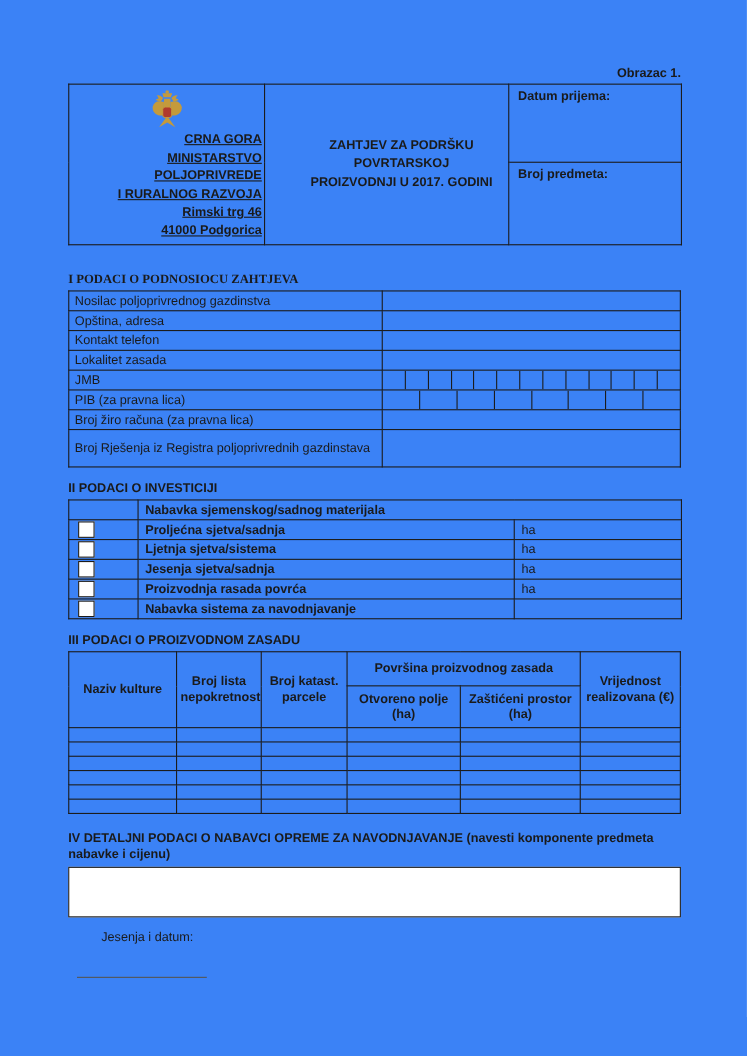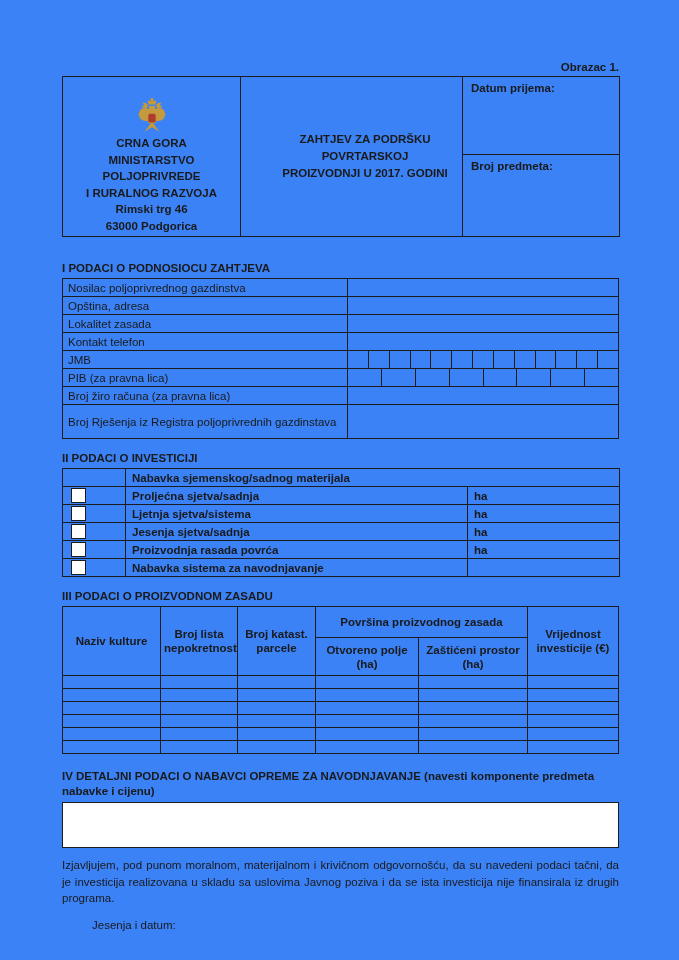--- a/index.html
+++ b/index.html
@@ -9,47 +9,47 @@
   }
   .content{position:absolute;left:62px;top:0;width:557px;}
   .obrazac{margin-top:60px;text-align:right;font-weight:bold;font-size:11.5px;line-height:14px;}
 
   table{border-collapse:collapse;width:100%;table-layout:fixed;}
   td,th{border:1.5px solid #1c1c1c;font-size:11.5px;vertical-align:middle;overflow:hidden;}
 
   
   .ht{margin-top:2px;}
   .ht td{vertical-align:top;padding-left:28px;}
-  .ht .org-cell{text-align:center;padding:20px 2px 2px;}
+  .ht .org-cell{text-align:right;padding:4px 2px 2px;text-decoration:underline;}
   .ht .org-line{font-weight:bold;font-size:11.5px;line-height:16.5px;}
   .ht .title-cell{vertical-align:middle;text-align:center;}
   .ht .title-line{font-weight:bold;font-size:11.5px;line-height:17px;}
   .ht .meta-cell{padding:5px 8px;font-weight:bold;font-size:11.5px;}
   .emblem{display:block;margin:0 auto 1px;}
 
   
   .sec-h{font-weight:bold;font-size:11.5px;line-height:15px;}
-  .h-s1{margin:24px 0 2px;}
+  .h-s1{margin:24px 0 2px;font-family:Liberation Serif, serif;}
   .h-s2{margin:12px 0 2px;}
   .h-s3{margin:12px 0 2px;}
   .h-s4{margin:15px 0 3px;}
 
   
   .t1 td{height:15px;}
   .t1 .lbl{font-weight:normal;padding:0 5px;line-height:14px;}
   .t1 .row-tall td{height:31px;}
   .t1 .boxcell{padding:0;}
   .boxrow{display:flex;height:17px;}
   .boxrow span{flex:1;display:block;}
   .boxrow span + span{border-left:1.5px solid #1c1c1c;}
 
   
   .t2 td{height:15px;margin-left:12px;}
   .t2 .lbl{font-weight:bold;padding:0 6px;line-height:14px;}
-  .t2 .unit{font-weight:bold;padding:0 6px;}
+  .t2 .unit{font-weight:normal;padding:0 6px;}
   .cb{width:13px;height:13px;border:1.6px solid #1c1c1c;margin-left:7px;background:#fff;}
 
   
   .t3 th{font-weight:bold;text-align:center;padding:2px 3px;line-height:14px;}
   .t3 .h1 th{height:26px;}
   .t3 .h2 th{height:33px;}
   .t3 .drow td{height:10px;}
 
   
   .box4{margin-top:3px;height:44px;border:1.5px solid #1c1c1c;background:#fff;}
@@ -92,21 +92,21 @@
               <path d="M16 16 Q5 12 2 22 q0 8 7 10 q4 1 7 0 z"></path>
               <path d="M24 16 Q35 12 38 22 q0 8 -7 10 q-4 1 -7 0 z"></path>
               <path d="M20 33 L10 47 L20 41 L30 47 Z"></path>
             </g>
             <rect x="14.5" y="22" width="11" height="13" rx="3" fill="#b03a2e" stroke="#c49a3c" stroke-width="1.2"></rect>
           </svg>
           <div class="org-line">CRNA GORA</div>
           <div class="org-line">MINISTARSTVO POLJOPRIVREDE</div>
           <div class="org-line">I RURALNOG RAZVOJA</div>
           <div class="org-line">Rimski trg 46</div>
-          <div class="org-line">63000 Podgorica</div>
+          <div class="org-line">41000 Podgorica</div>
         </td>
         <td class="title-cell" rowspan="2">
           <div class="title-line">ZAHTJEV ZA PODRŠKU POVRTARSKOJ</div>
           <div class="title-line">PROIZVODNJI U 2017. GODINI</div>
         </td>
         <td class="meta-cell" style="height:60px">Datum prijema:</td>
       </tr>
       <tr>
         <td class="meta-cell" style="height:64px">Broj predmeta:</td>
       </tr>
@@ -122,25 +122,25 @@
       <tbody>
           <tr>
             <td class="lbl">Nosilac poljoprivrednog gazdinstva</td>
             <td></td>
           </tr>
       <tr>
             <td class="lbl">Opština, adresa</td>
             <td></td>
           </tr>
       <tr>
+            <td class="lbl">Kontakt telefon</td>
+            <td></td>
+          </tr>
+      <tr>
             <td class="lbl">Lokalitet zasada</td>
-            <td></td>
-          </tr>
-      <tr>
-            <td class="lbl">Kontakt telefon</td>
             <td></td>
           </tr>
       <tr>
         <td class="lbl">JMB</td>
         <td class="boxcell">
           <div class="boxrow">
                 <span></span>
                 <span></span>
                 <span></span>
                 <span></span>
@@ -241,21 +241,21 @@
           <col style="width:103px">
           <col style="width:109px">
           <col>
         </colgroup>
       <tbody>
           <tr class="h1">
         <th rowspan="2">Naziv kulture</th>
         <th rowspan="2">Broj lista nepokretnosti</th>
         <th rowspan="2">Broj katast. parcele</th>
         <th colspan="2">Površina proizvodnog zasada</th>
-        <th rowspan="2">Vrijednost investicije (€)</th>
+        <th rowspan="2">Vrijednost realizovana (€)</th>
       </tr>
       <tr class="h2">
         <th>Otvoreno polje (ha)</th>
         <th>Zaštićeni prostor (ha)</th>
       </tr>
       <tr class="drow">
             <td></td>
             <td></td>
             <td></td>
             <td></td>
@@ -301,21 +301,20 @@
             <td></td>
             <td></td>
             <td></td>
           </tr>
     </tbody>
       </table>
 
     <div class="sec-h h-s4">IV DETALJNI PODACI O NABAVCI OPREME ZA NAVODNJAVANJE (navesti komponente predmeta nabavke i cijenu)</div>
     <div class="box4"></div>
 
-    <p class="declaration">Izjavljujem, pod punom moralnom, materijalnom i krivičnom odgovornošću, da su navedeni podaci tačni, da je investicija realizovana u skladu sa uslovima Javnog poziva i da se ista investicija nije finansirala iz drugih programa.</p>
 
     <div class="footer">
       <div class="f-left">
         <div class="cap">Jesenja i datum:</div>
         <div class="sig-line sig-left"></div>
       </div>
     </div>
 
   </div>
 </div>

